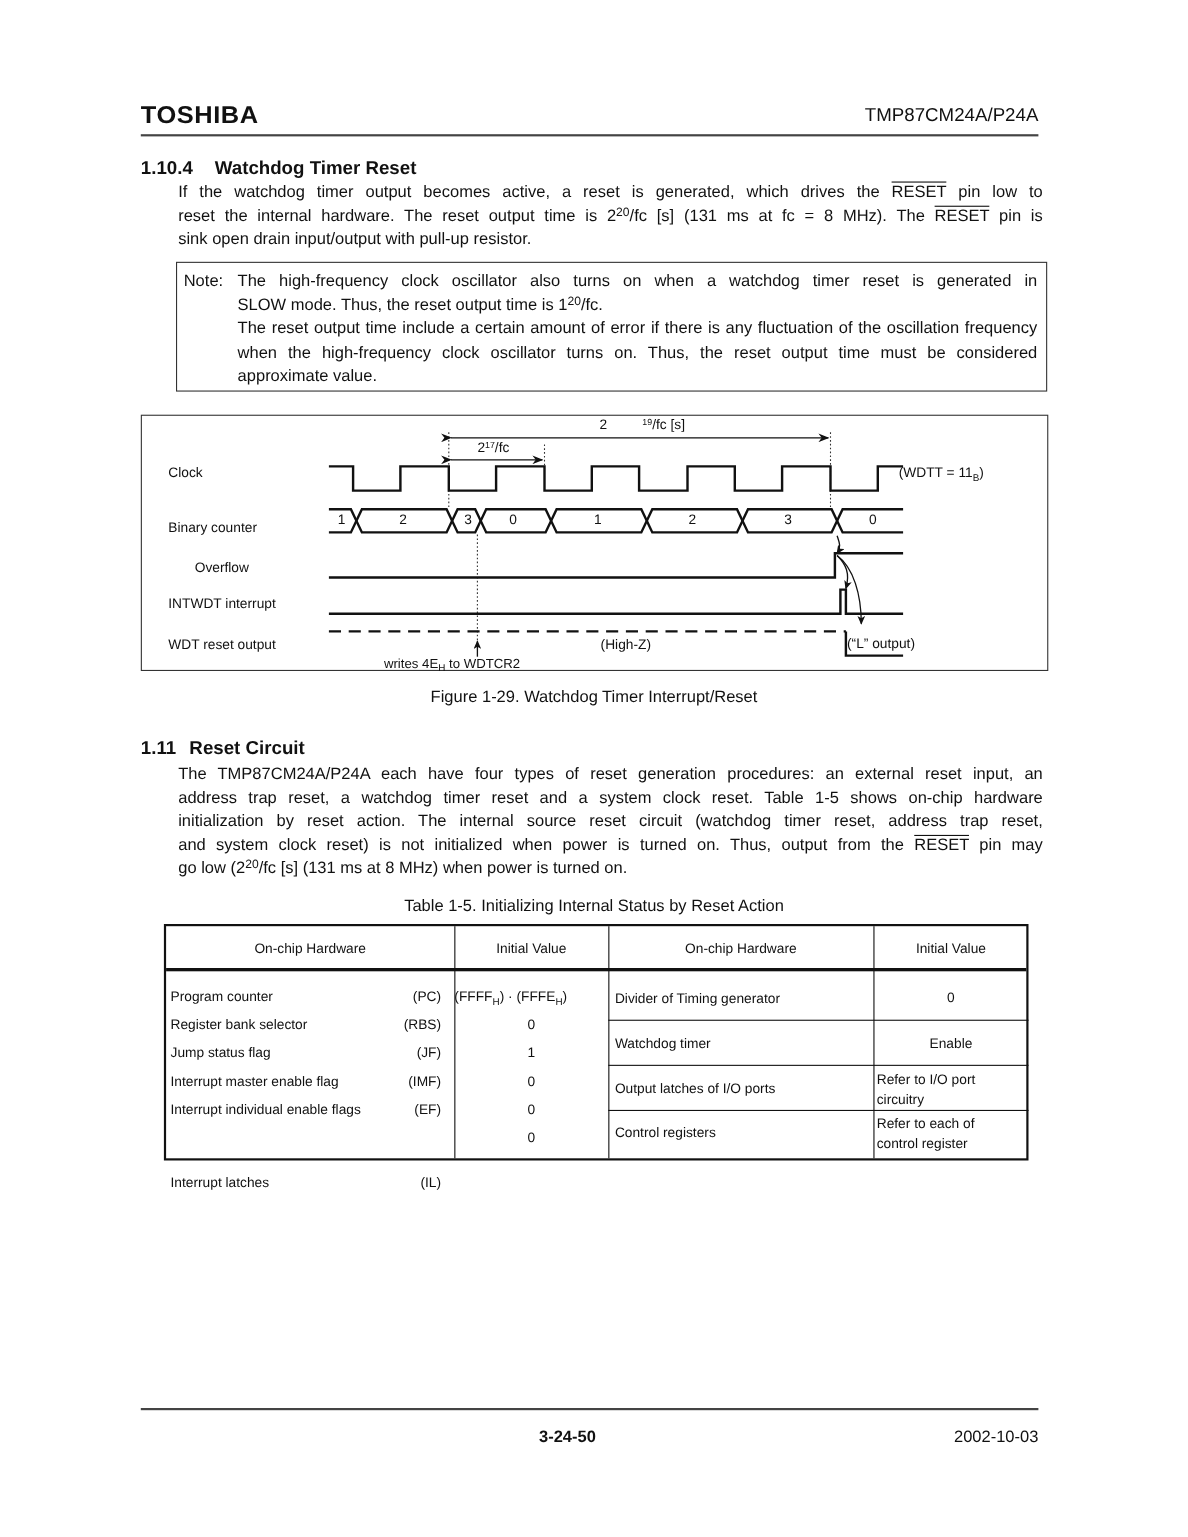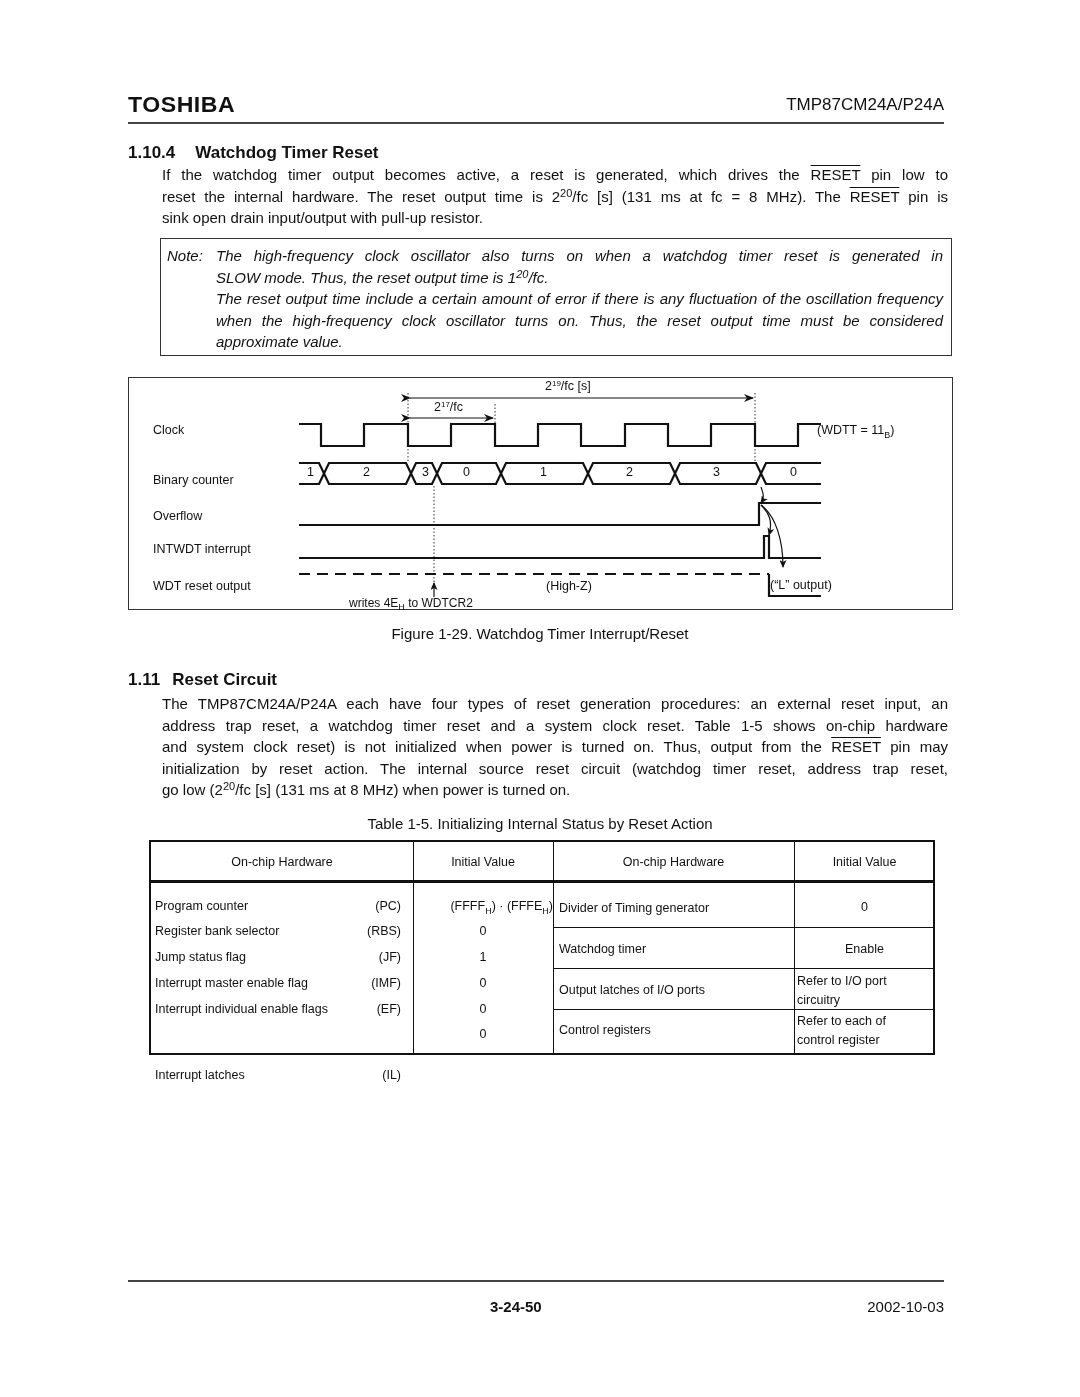--- a/index.html
+++ b/index.html
@@ -5,21 +5,21 @@
   html, body { margin: 0; padding: 0; background: #ffffff; }
   body { width: 1080px; height: 1397px; position: relative; color: #111; font-family: "Liberation Sans", "DejaVu Sans", sans-serif; overflow: hidden; }
   .abs { position: absolute; }
   .brand { left: 128px; top: 92px; font-size: 22px; font-weight: bold; letter-spacing: 0.5px; transform: scaleX(1.05); transform-origin: left; }
   .partno { right: 136px; top: 95px; font-size: 17px; }
   .hr-top { left: 128px; top: 122px; width: 816px; height: 2px; background: #444; }
   .h2 { font-size: 17px; font-weight: bold; }
   .para { left: 162px; width: 786px; font-size: 15px; line-height: 21.6px; text-align: justify; text-align-last: left; }
   .ovl { text-decoration: overline; }
   sup.s { font-size: 11px; vertical-align: 5px; line-height: 0; }
-  .note { left: 160px; top: 238px; width: 792px; height: 118px; border: 1.5px solid #333; box-sizing: border-box; font-style: italic; font-size: 15px; line-height: 21.6px; }
+  .note { left: 160px; top: 238px; width: 792px; height: 118px; border: 1.5px solid #333; box-sizing: border-box; font-size: 15px; line-height: 21.6px; }
   .note-inner { position: absolute; left: 6px; top: 6px; right: 8px; text-align: justify; }
   .note-label { position: absolute; left: 0; top: 0; }
   .note-body { margin-left: 49px; }
   .note-body p { margin: 0; text-align: justify; text-align-last: left; }
   .note-body p.just-last { text-align-last: justify; }
   .figure { left: 128px; top: 377px; width: 825px; height: 233px; border: 1.5px solid #333; box-sizing: border-box; }
   .sig-label { font-size: 12.5px; left: 24px; text-align: center; }
   .caption { font-size: 15px; width: 100%; text-align: center; left: 0; }
   .footer-hr { left: 128px; top: 1280px; width: 816px; height: 1.5px; background: #444; }
   .pageno { left: 490px; top: 1298px; font-size: 15px; font-weight: bold; }
@@ -49,21 +49,21 @@
       <p><span>SLOW mode.  Thus, the reset output time is 1</span><sup class="s">20</sup><span>/fc.</span></p>
       <p>The reset output time include a certain amount of error if there is any fluctuation of the oscillation frequency when the high-frequency clock oscillator turns on.  Thus, the reset output time must be considered approximate value.</p>
     </div>
   </div>
 </div>
 
 <div class="abs figure">
 
   <div class="abs sig-label" style="top:45px;">Clock</div>
   <div class="abs sig-label" style="top:95px;">Binary counter</div>
-  <div class="abs sig-label" style="top:131px;">Overflow</div>
+  <div class="abs sig-label" style="top:131px;margin-left:24px;">Overflow</div>
   <div class="abs sig-label" style="top:164px;">INTWDT interrupt</div>
   <div class="abs sig-label" style="top:201px;">WDT reset output</div>
 
   <svg class="abs" style="left:0; top:0;" width="825" height="233" viewBox="128 377 825 233">
     <defs>
       <marker id="arr" markerWidth="10" markerHeight="8" refX="9" refY="4" orient="auto" markerUnits="userSpaceOnUse">
         <path d="M0,0 L10,4 L0,8 L3,4 Z" fill="#111"></path>
       </marker>
       <marker id="arrsm" markerWidth="8" markerHeight="7" refX="7" refY="3.5" orient="auto" markerUnits="userSpaceOnUse">
         <path d="M0,0 L8,3.5 L0,7 L2,3.5 Z" fill="#111"></path>
@@ -101,41 +101,41 @@
 
   <div class="abs" style="left:178px; top:87px; font-size:12.5px;">1</div>
   <div class="abs" style="left:234px; top:87px; font-size:12.5px;">2</div>
   <div class="abs" style="left:293px; top:87px; font-size:12.5px;">3</div>
   <div class="abs" style="left:334px; top:87px; font-size:12.5px;">0</div>
   <div class="abs" style="left:411px; top:87px; font-size:12.5px;">1</div>
   <div class="abs" style="left:497px; top:87px; font-size:12.5px;">2</div>
   <div class="abs" style="left:584px; top:87px; font-size:12.5px;">3</div>
   <div class="abs" style="left:661px; top:87px; font-size:12.5px;">0</div>
 
-  <div class="abs" style="left:416px; top:1px; font-size:12.5px;"><span>2</span><sup style="font-size:8px; vertical-align:4px;">19</sup><span>/fc [s]</span></div>
+  <div class="abs" style="left:416px; top:1px; font-size:12.5px;"><span>2</span><sup style="font-size:8px; vertical-align:4px;padding-left:32px;">19</sup><span>/fc [s]</span></div>
   <div class="abs" style="left:305px; top:22px; font-size:12.5px;"><span>2</span><sup style="font-size:8px; vertical-align:4px;">17</sup><span>/fc</span></div>
 
   <div class="abs" style="left:688px; top:45px; font-size:12.5px;"><span>(WDTT = 11</span><sub style="font-size:9px;">B</sub><span>)</span></div>
 
   <div class="abs" style="left:417px; top:201px; font-size:12.5px;">(High-Z)</div>
   <div class="abs" style="left:641px; top:200px; font-size:12.5px;">(“L” output)</div>
 
   <div class="abs" style="left:220px; top:218px; font-size:12px;"><span>writes 4E</span><sub style="font-size:9px;">H</sub><span> to WDTCR2</span></div>
 </div>
 
 <div class="abs caption" style="top:625px;">Figure 1-29.  Watchdog Timer Interrupt/Reset</div>
 
 <div class="abs h2" style="left:128px; top:670px;">
   <span>1.11</span><span style="display:inline-block;width:12px;"></span><span>Reset Circuit</span>
 </div>
 <div class="abs para" style="top:693px;">
   <div style="text-align-last: justify;">The TMP87CM24A/P24A each have four types of reset generation procedures: an external reset input, an</div>
   <div style="text-align-last: justify;">address trap reset, a watchdog timer reset and a system clock reset.  Table 1-5 shows on-chip hardware</div>
+  <div style="text-align-last: justify;">initialization by reset action.  The internal source reset circuit (watchdog timer reset, address trap reset,</div>
   <div style="text-align-last: justify;"><span>and system clock reset) is not initialized when power is turned on.  Thus, output from the </span><span class="ovl">RESET</span><span> pin may</span></div>
-  <div style="text-align-last: justify;">initialization by reset action.  The internal source reset circuit (watchdog timer reset, address trap reset,</div>
   <div><span>go low (2</span><sup class="s">20</sup><span>/fc [s] (131 ms at 8 MHz) when power is turned on.</span></div>
 </div>
 
 <div class="abs caption" style="top:815px;">Table 1-5.  Initializing Internal Status by Reset Action</div>
 
 <div class="abs" style="left:149px; top:840px; width:786px; height:215px; border:2.5px solid #111; box-sizing:border-box; font-size:12.5px;">
 
   <div class="abs" style="left:0; top:38px; width:100%; height:2.5px; background:#111;"></div>
 
   <div class="abs" style="left:262px; top:0; width:1.2px; height:100%; background:#111;"></div>
@@ -147,21 +147,21 @@
   <div class="abs" style="left:402px; top:167px; width:382px; height:1.2px; background:#111;"></div>
 
   <div class="abs" style="left:0; width:262px; top:13px; text-align:center;">On-chip Hardware</div>
   <div class="abs" style="left:262px; width:140px; top:13px; text-align:center;">Initial Value</div>
   <div class="abs" style="left:402px; width:241px; top:13px; text-align:center;">On-chip Hardware</div>
   <div class="abs" style="left:643px; width:141px; top:13px; text-align:center;">Initial Value</div>
 
   <div class="abs" style="left:4px; top:57px; width:246px;">
     <span>Program counter</span><span style="position:absolute; right:0;">(PC)</span>
   </div>
-  <div class="abs" style="left:262px; width:140px; top:57px; text-align:right;"><span>(FFFF</span><sub style="font-size:9px;">H</sub><span>) · (FFFE</span><sub style="font-size:9px;">H</sub><span>)</span></div>
+  <div class="abs" style="left:262px; width:140px; top:57px; text-align:left;"><span>(FFFF</span><sub style="font-size:9px;">H</sub><span>) · (FFFE</span><sub style="font-size:9px;">H</sub><span>)</span></div>
 
   <div class="abs" style="left:4px; top:82px; width:246px;">
     <span>Register bank selector</span><span style="position:absolute; right:0;">(RBS)</span>
   </div>
   <div class="abs" style="left:262px; width:140px; top:82px; text-align:center;">0</div>
 
   <div class="abs" style="left:4px; top:108px; width:246px;">
     <span>Jump status flag</span><span style="position:absolute; right:0;">(JF)</span>
   </div>
   <div class="abs" style="left:262px; width:140px; top:108px; text-align:center;">1</div>

